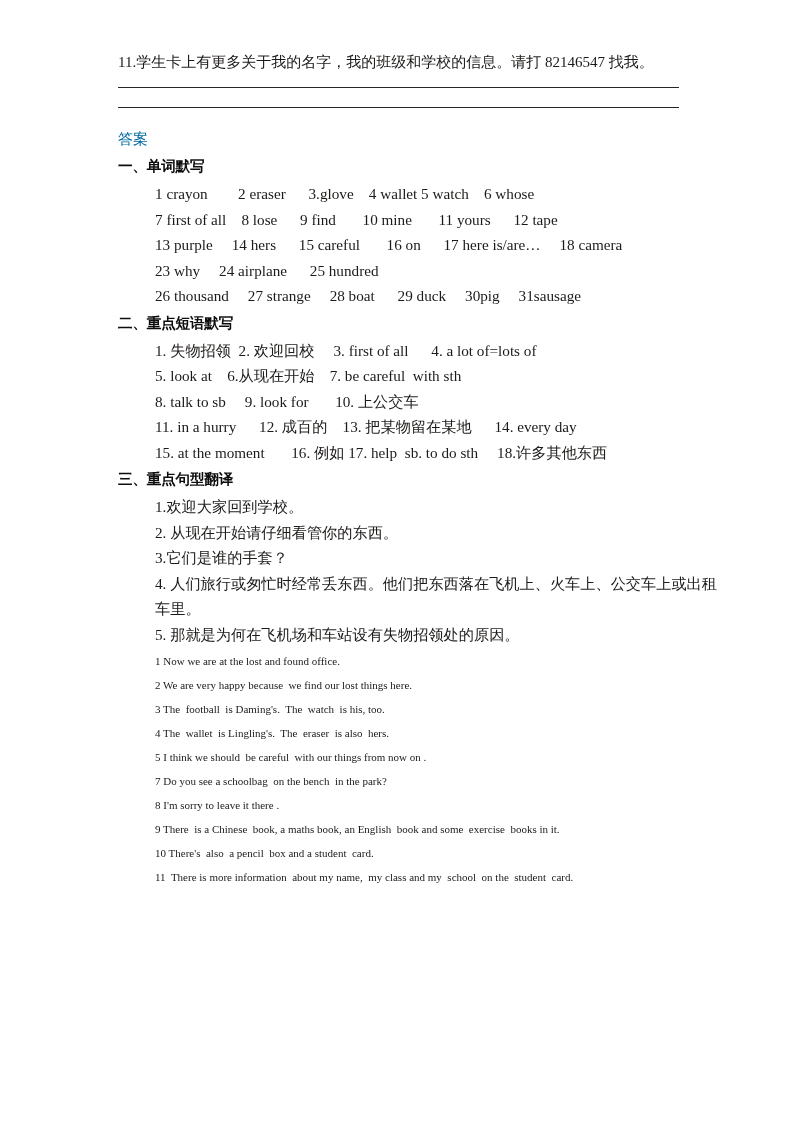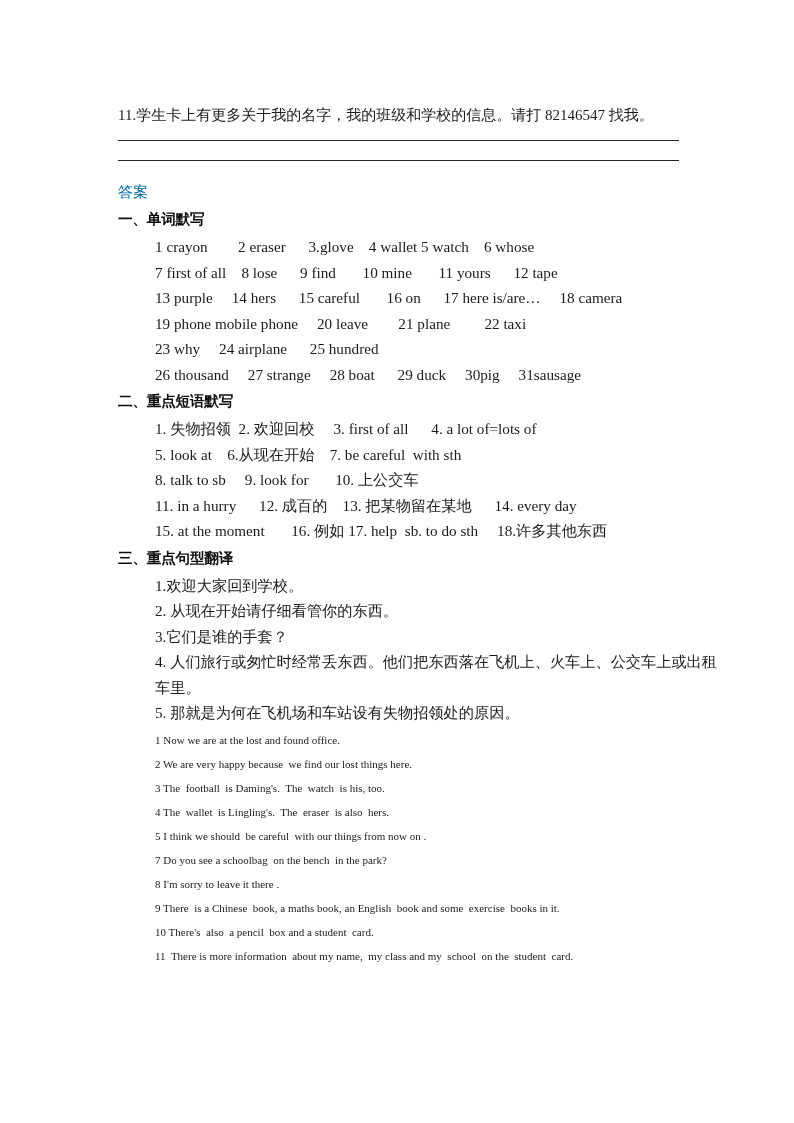--- a/index.html
+++ b/index.html
@@ -15,21 +15,21 @@
     color: #1a1a1a;
     -webkit-font-smoothing: antialiased;
   }
 
   .page {
     position: absolute;
     left: 0; top: 0;
     width: 794px;
     height: 1123px;
     box-sizing: border-box;
-    padding: 104px 116px 0 118px;
+    padding: 51px 116px 0 118px;
   }
 
   
   .line {
     font-size: 14.6px;
     line-height: 24px;
     white-space: pre;
     color: #1c1a18;
     margin-left: 37px;
   }
@@ -107,21 +107,20 @@
   </div>
 
   <div class="answers-heading">答案</div>
 
   <div class="section">
     <div class="section-heading">一、单词默写</div>
     <div class="group">
       <div class="line cn">1 crayon        2 eraser      3.glove    4 wallet 5 watch    6 whose</div>
       <div class="line cn">7 first of all    8 lose      9 find       10 mine       11 yours      12 tape</div>
       <div class="line cn">13 purple     14 hers      15 careful       16 on      17 here is/are…     18 camera</div>
-      <div class="line cn">19 phone mobile phone     20 leave        21 plane         22 taxi</div>
       <div class="line cn">23 why     24 airplane      25 hundred</div>
       <div class="line cn">26 thousand     27 strange     28 boat      29 duck     30pig     31sausage</div>
     </div>
   </div>
 
   <div class="section">
     <div class="section-heading">二、重点短语默写</div>
     <div class="group">
       <div class="line cn">1. 失物招领  2. 欢迎回校     3. first of all      4. a lot of=lots of</div>
       <div class="line cn">5. look at    6.从现在开始    7. be careful  with sth</div>

